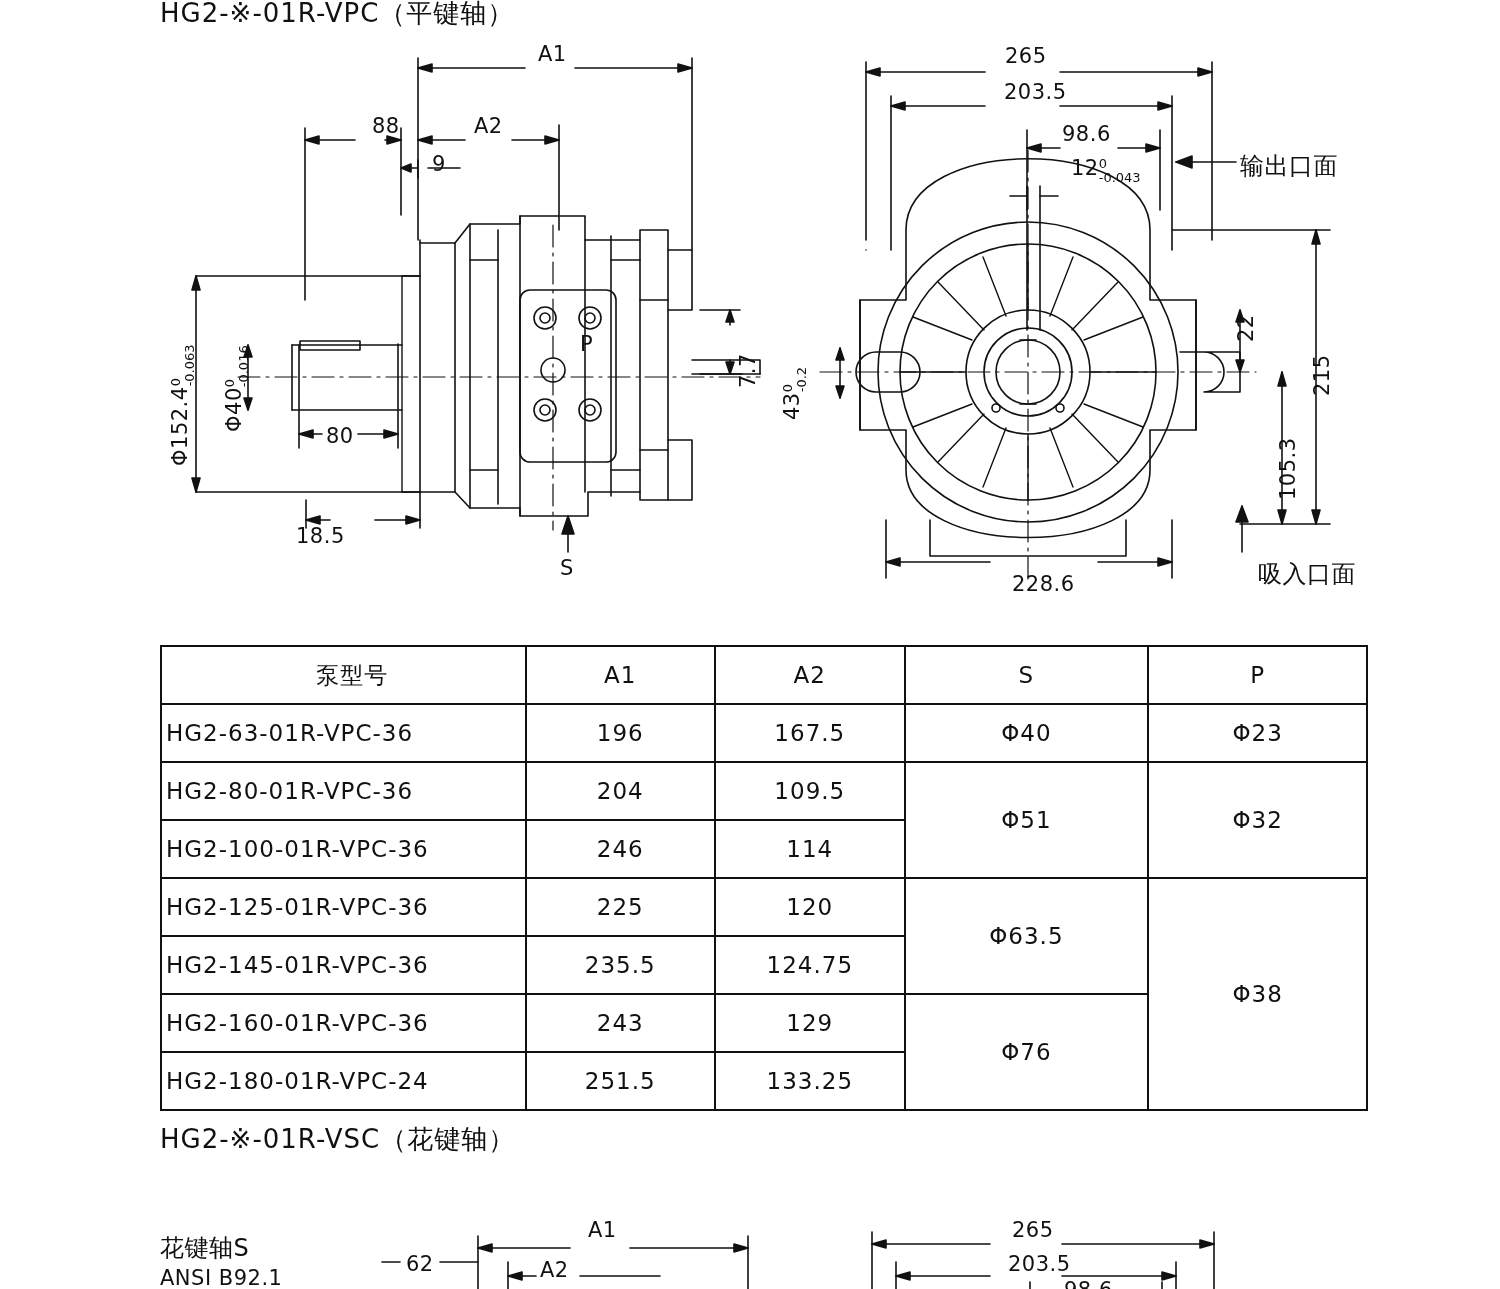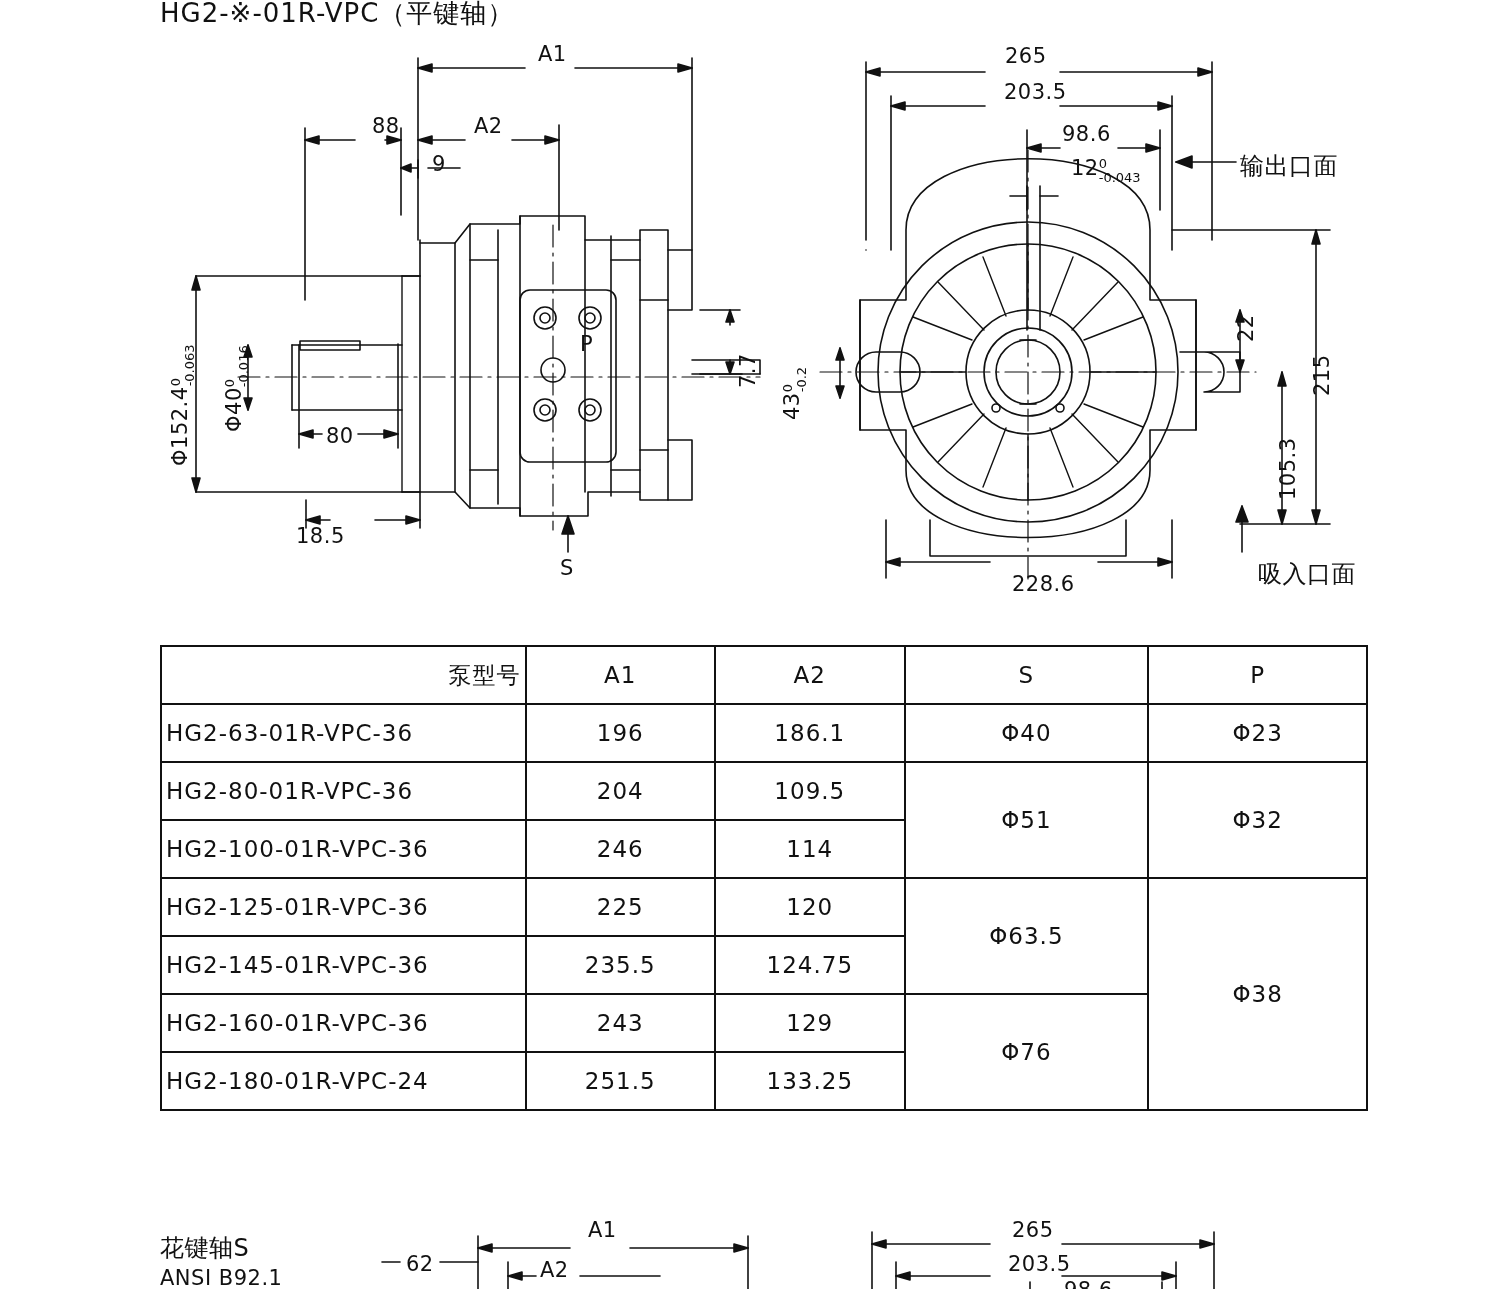--- a/index.html
+++ b/index.html
@@ -38,21 +38,21 @@
     padding:6px 4px;
     height:44px;
     font-weight:normal;
     letter-spacing:1px;
   }
   .spec-table td.model{
     text-align:left;
     width:340px;
   }
   .spec-table th.model{
-    text-align:right;
+    text-align:center;
     padding-left:22px;
   }
   .spec-table .colA{width:172px;}
   .spec-table .colS{width:224px;}
   .spec-table .colP{width:200px;}
   .stacked{display:inline-block;font-size:13px;line-height:1.05;vertical-align:middle;text-align:left;}
 </style>
 </head>
 <body>
 
@@ -350,21 +350,21 @@
         <th class="colA">A1</th>
         <th class="colA">A2</th>
         <th class="colS">S</th>
         <th class="colP">P</th>
       </tr>
     </thead>
     <tbody>
       <tr>
         <td class="model">HG2-63-01R-VPC-36</td>
         <td>196</td>
-        <td>186.1</td>
+        <td>167.5</td>
         <td rowspan="1">Φ40</td>
         <td rowspan="1">Φ23</td>
       </tr>
       <tr>
         <td class="model">HG2-80-01R-VPC-36</td>
         <td>204</td>
         <td>109.5</td>
         <td rowspan="2">Φ51</td>
         <td rowspan="2">Φ32</td>
       </tr>
@@ -392,20 +392,21 @@
         <td rowspan="2">Φ76</td>
       </tr>
       <tr>
         <td class="model">HG2-180-01R-VPC-24</td>
         <td>251.5</td>
         <td>133.25</td>
       </tr>
     </tbody>
   </table>
 
+  <div class="heading" style="left:160px;top:1122px;">HG2-※-01R-VSC（花键轴）</div>
 
   <div class="t cn" style="left:160px;top:1232px;">花键轴S</div>
   <div class="t" style="left:160px;top:1266px;">ANSI B92.1</div>
   <div class="t" style="left:406px;top:1244px;margin-top:8px;">62</div>
   <div class="t" style="left:588px;top:1218px;">A1</div>
   <div class="t" style="left:540px;top:1258px;">A2</div>
   <div class="t" style="left:1012px;top:1218px;">265</div>
   <div class="t" style="left:1008px;top:1252px;">203.5</div>
   <div class="t" style="left:1064px;top:1278px;">98.6</div>
 

